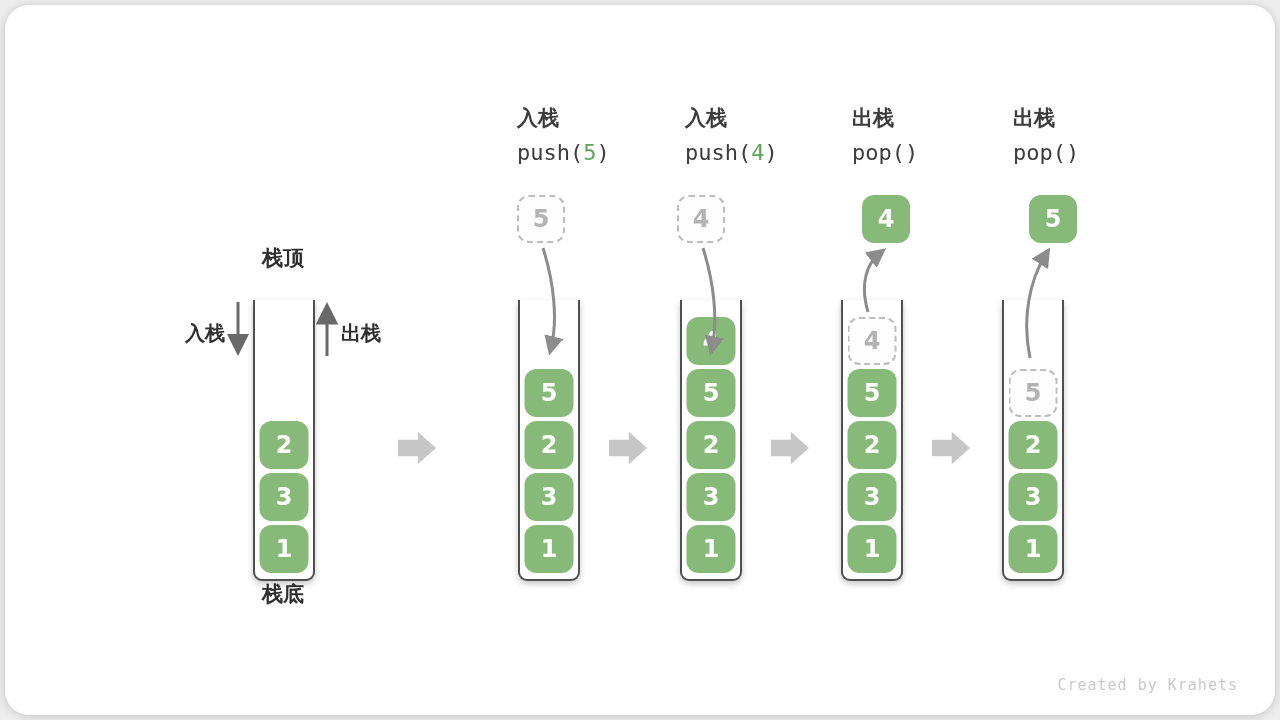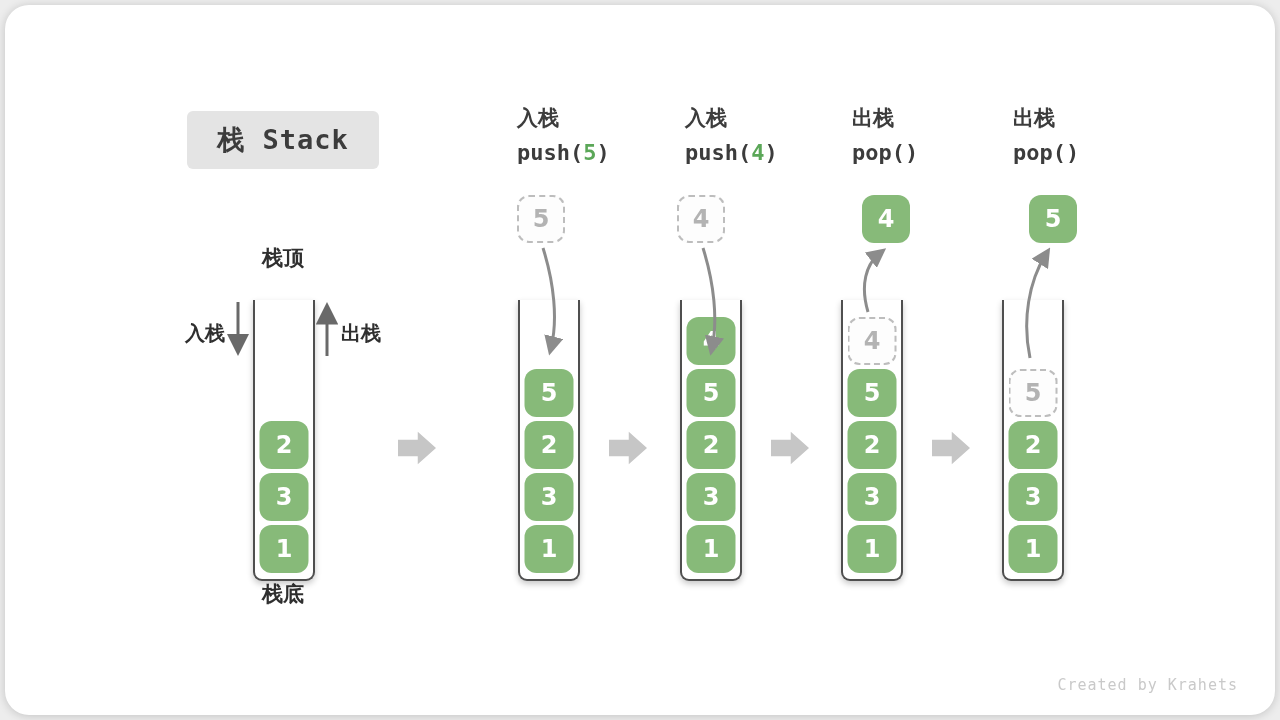--- a/index.html
+++ b/index.html
@@ -25,21 +25,21 @@
     font-family:"DejaVu Sans Mono",monospace;
     font-size:27px;font-weight:bold;color:var(--dark_text,#3c3c3c);
     letter-spacing:1px;
   }
 
   
   .op-header{position:absolute;top:105px;color:var(--dark_text,#3c3c3c);}
   .op-cn{font-size:21px;font-weight:bold;line-height:26px;}
   .op-code{
     font-family:"DejaVu Sans Mono",monospace;
-    font-size:22px;font-weight:bold;line-height:26px;margin-top:9px;
+    font-size:22px;font-weight:normal;line-height:26px;margin-top:9px;
   }
   .op-code .arg{color:var(--code_green,#5ba758);}
 
   
   .float-box{
     position:absolute;top:195px;width:48px;height:48px;box-sizing:border-box;
     border-radius:12px;display:flex;align-items:center;justify-content:center;
     font-size:24px;font-weight:bold;
   }
   .solid{background:var(--green,#87ba79);color:#ffffff;}
@@ -86,21 +86,20 @@
     font-family:"DejaVu Sans Mono",monospace;
     font-size:15px;color:var(--watermark,#c9c9c9);letter-spacing:1px;text-align:right;
   }
 </style>
 </head>
 <body style="--green: #87ba79; --code_green: #5ba758; --title_bg: #e4e4e4; --dark_text: #3c3c3c; --wall: #4f4f4f; --ghost_border: #bdbdbd; --ghost_text: #b3b3b3; --block_arrow: #c6c6c6; --curved_arrow: #8c8c8c; --straight_arrow: #696969; --watermark: #c9c9c9;">
 
 <div class="card"></div>
 <div class="canvas">
 
-  <div class="title-box">栈 Stack</div>
 
   <div class="op-header" style="left:517px">
     <div class="op-cn">入栈</div>
     <div class="op-code"><span>push(</span><span class="arg">5</span><span>)</span></div>
   </div>
   <div class="op-header" style="left:685px">
     <div class="op-cn">入栈</div>
     <div class="op-code"><span>push(</span><span class="arg">4</span><span>)</span></div>
   </div>
   <div class="op-header" style="left:852px">

